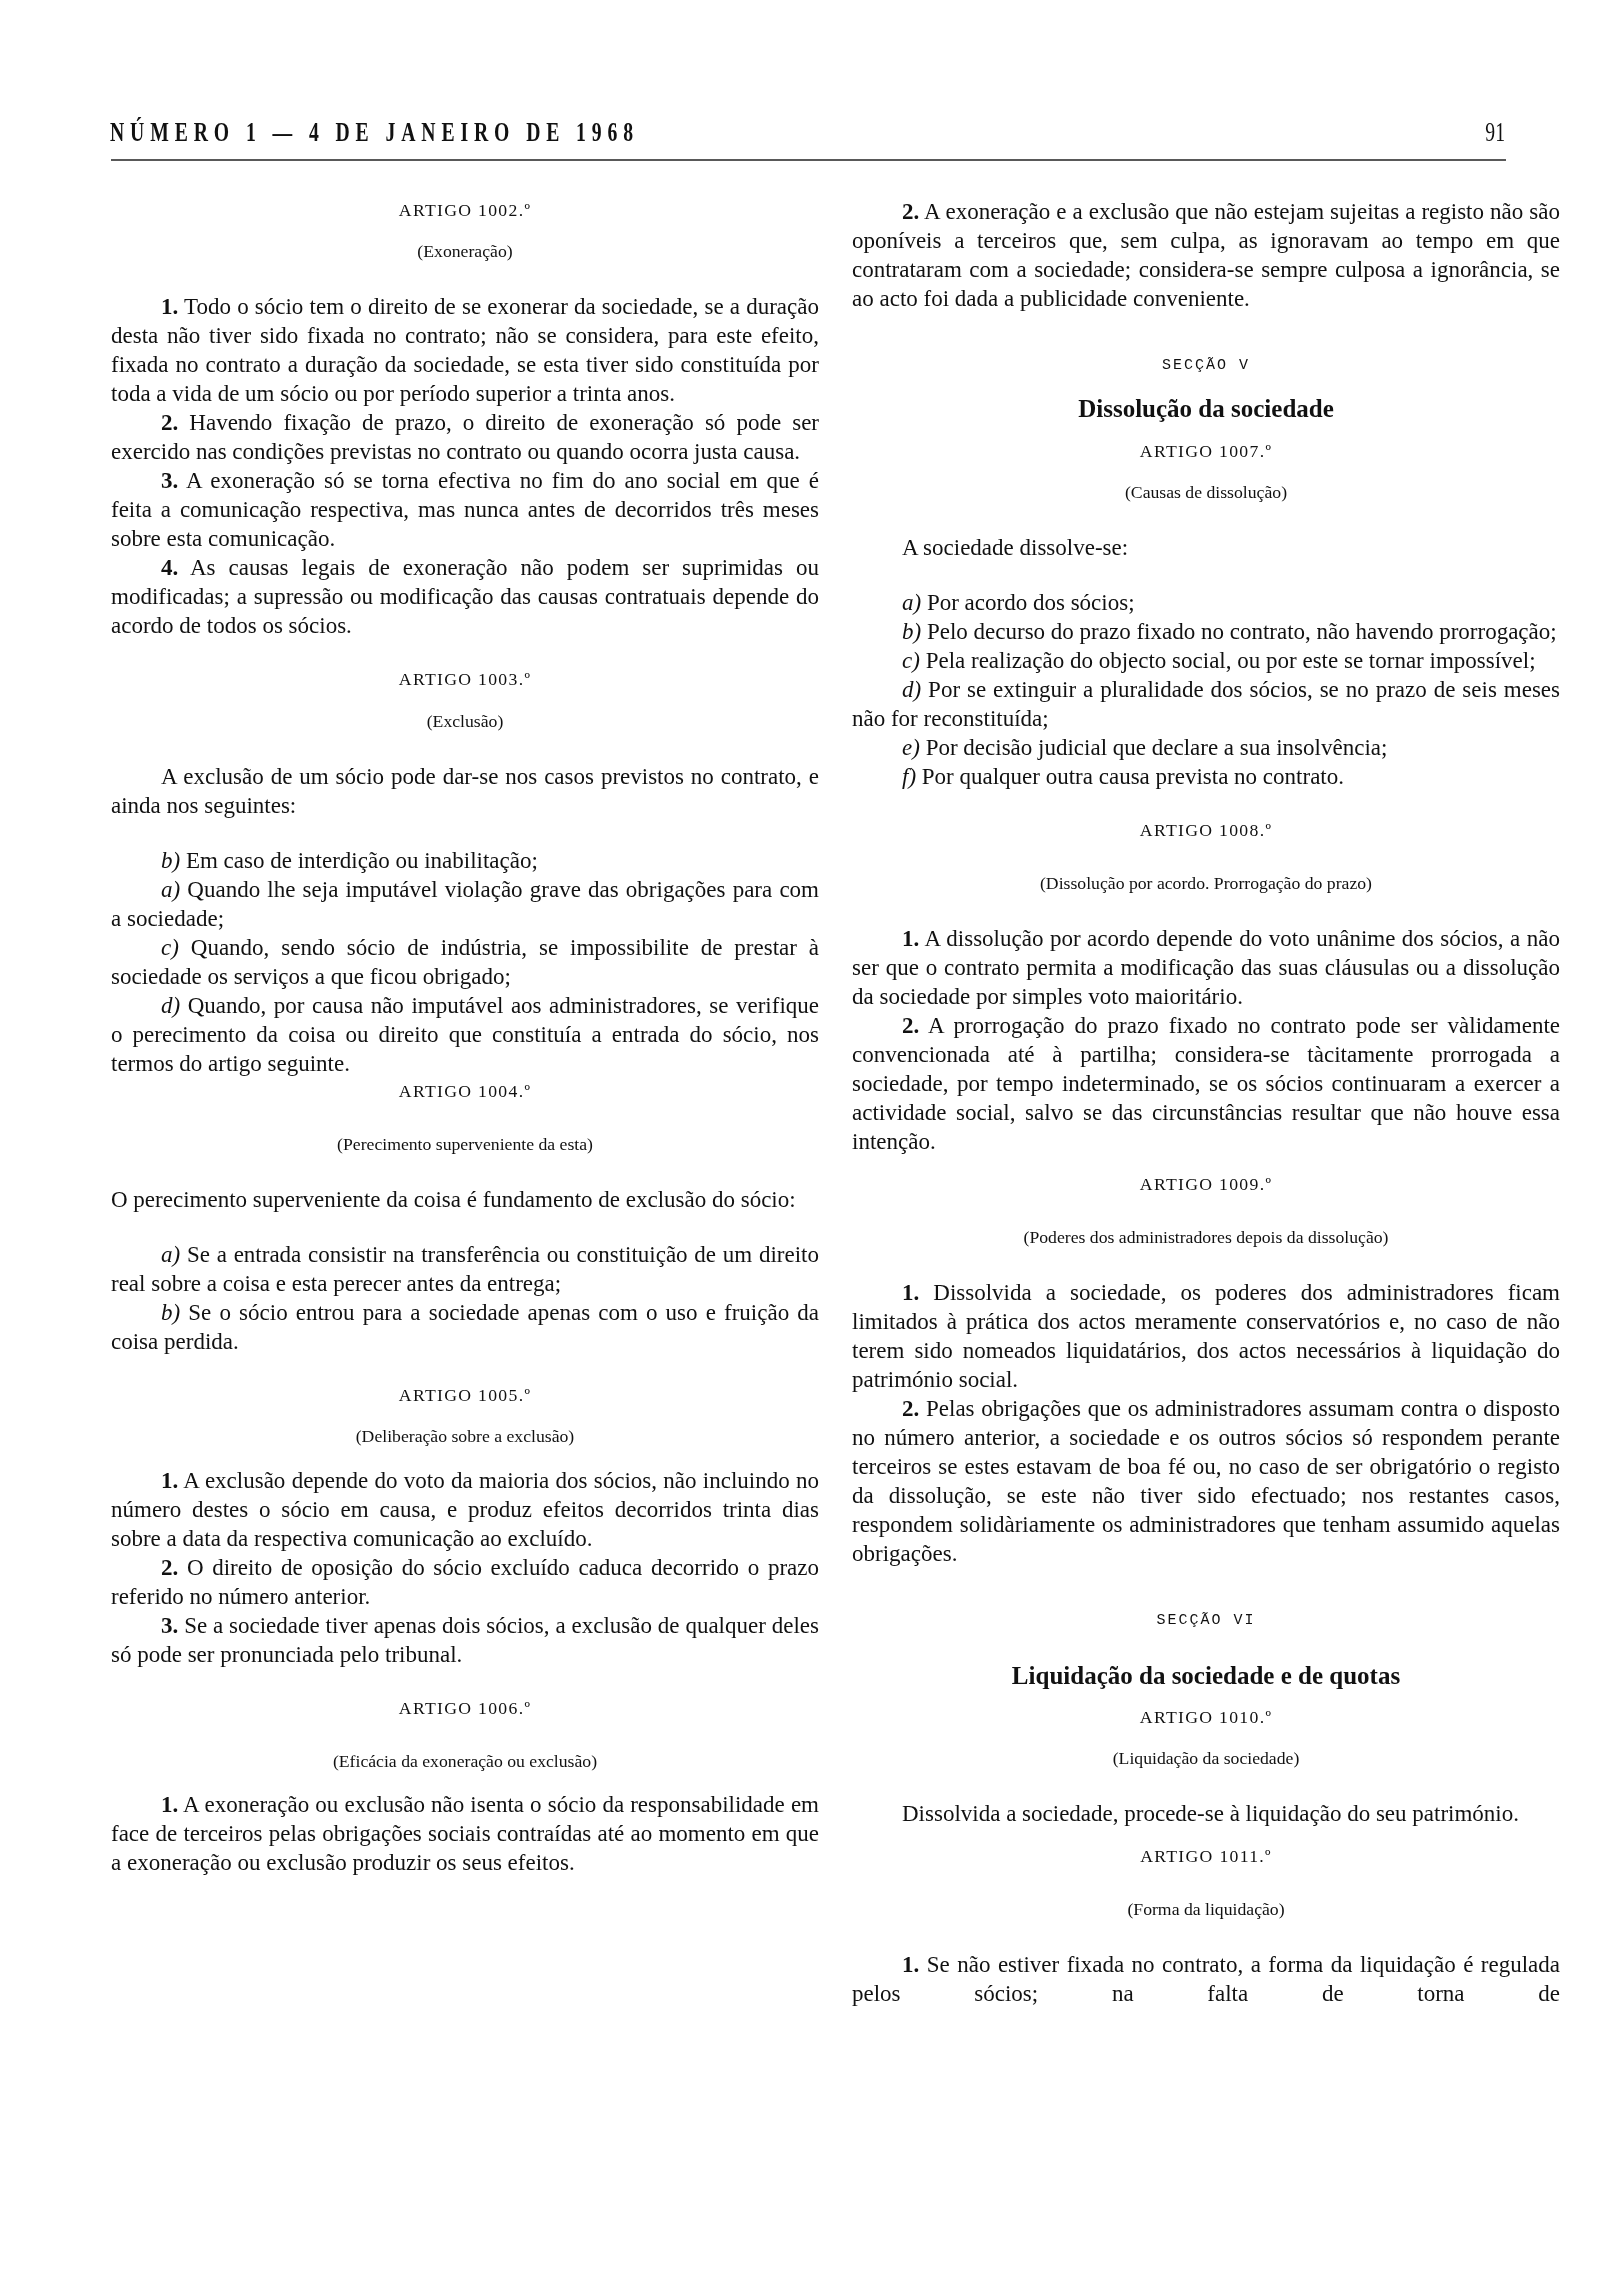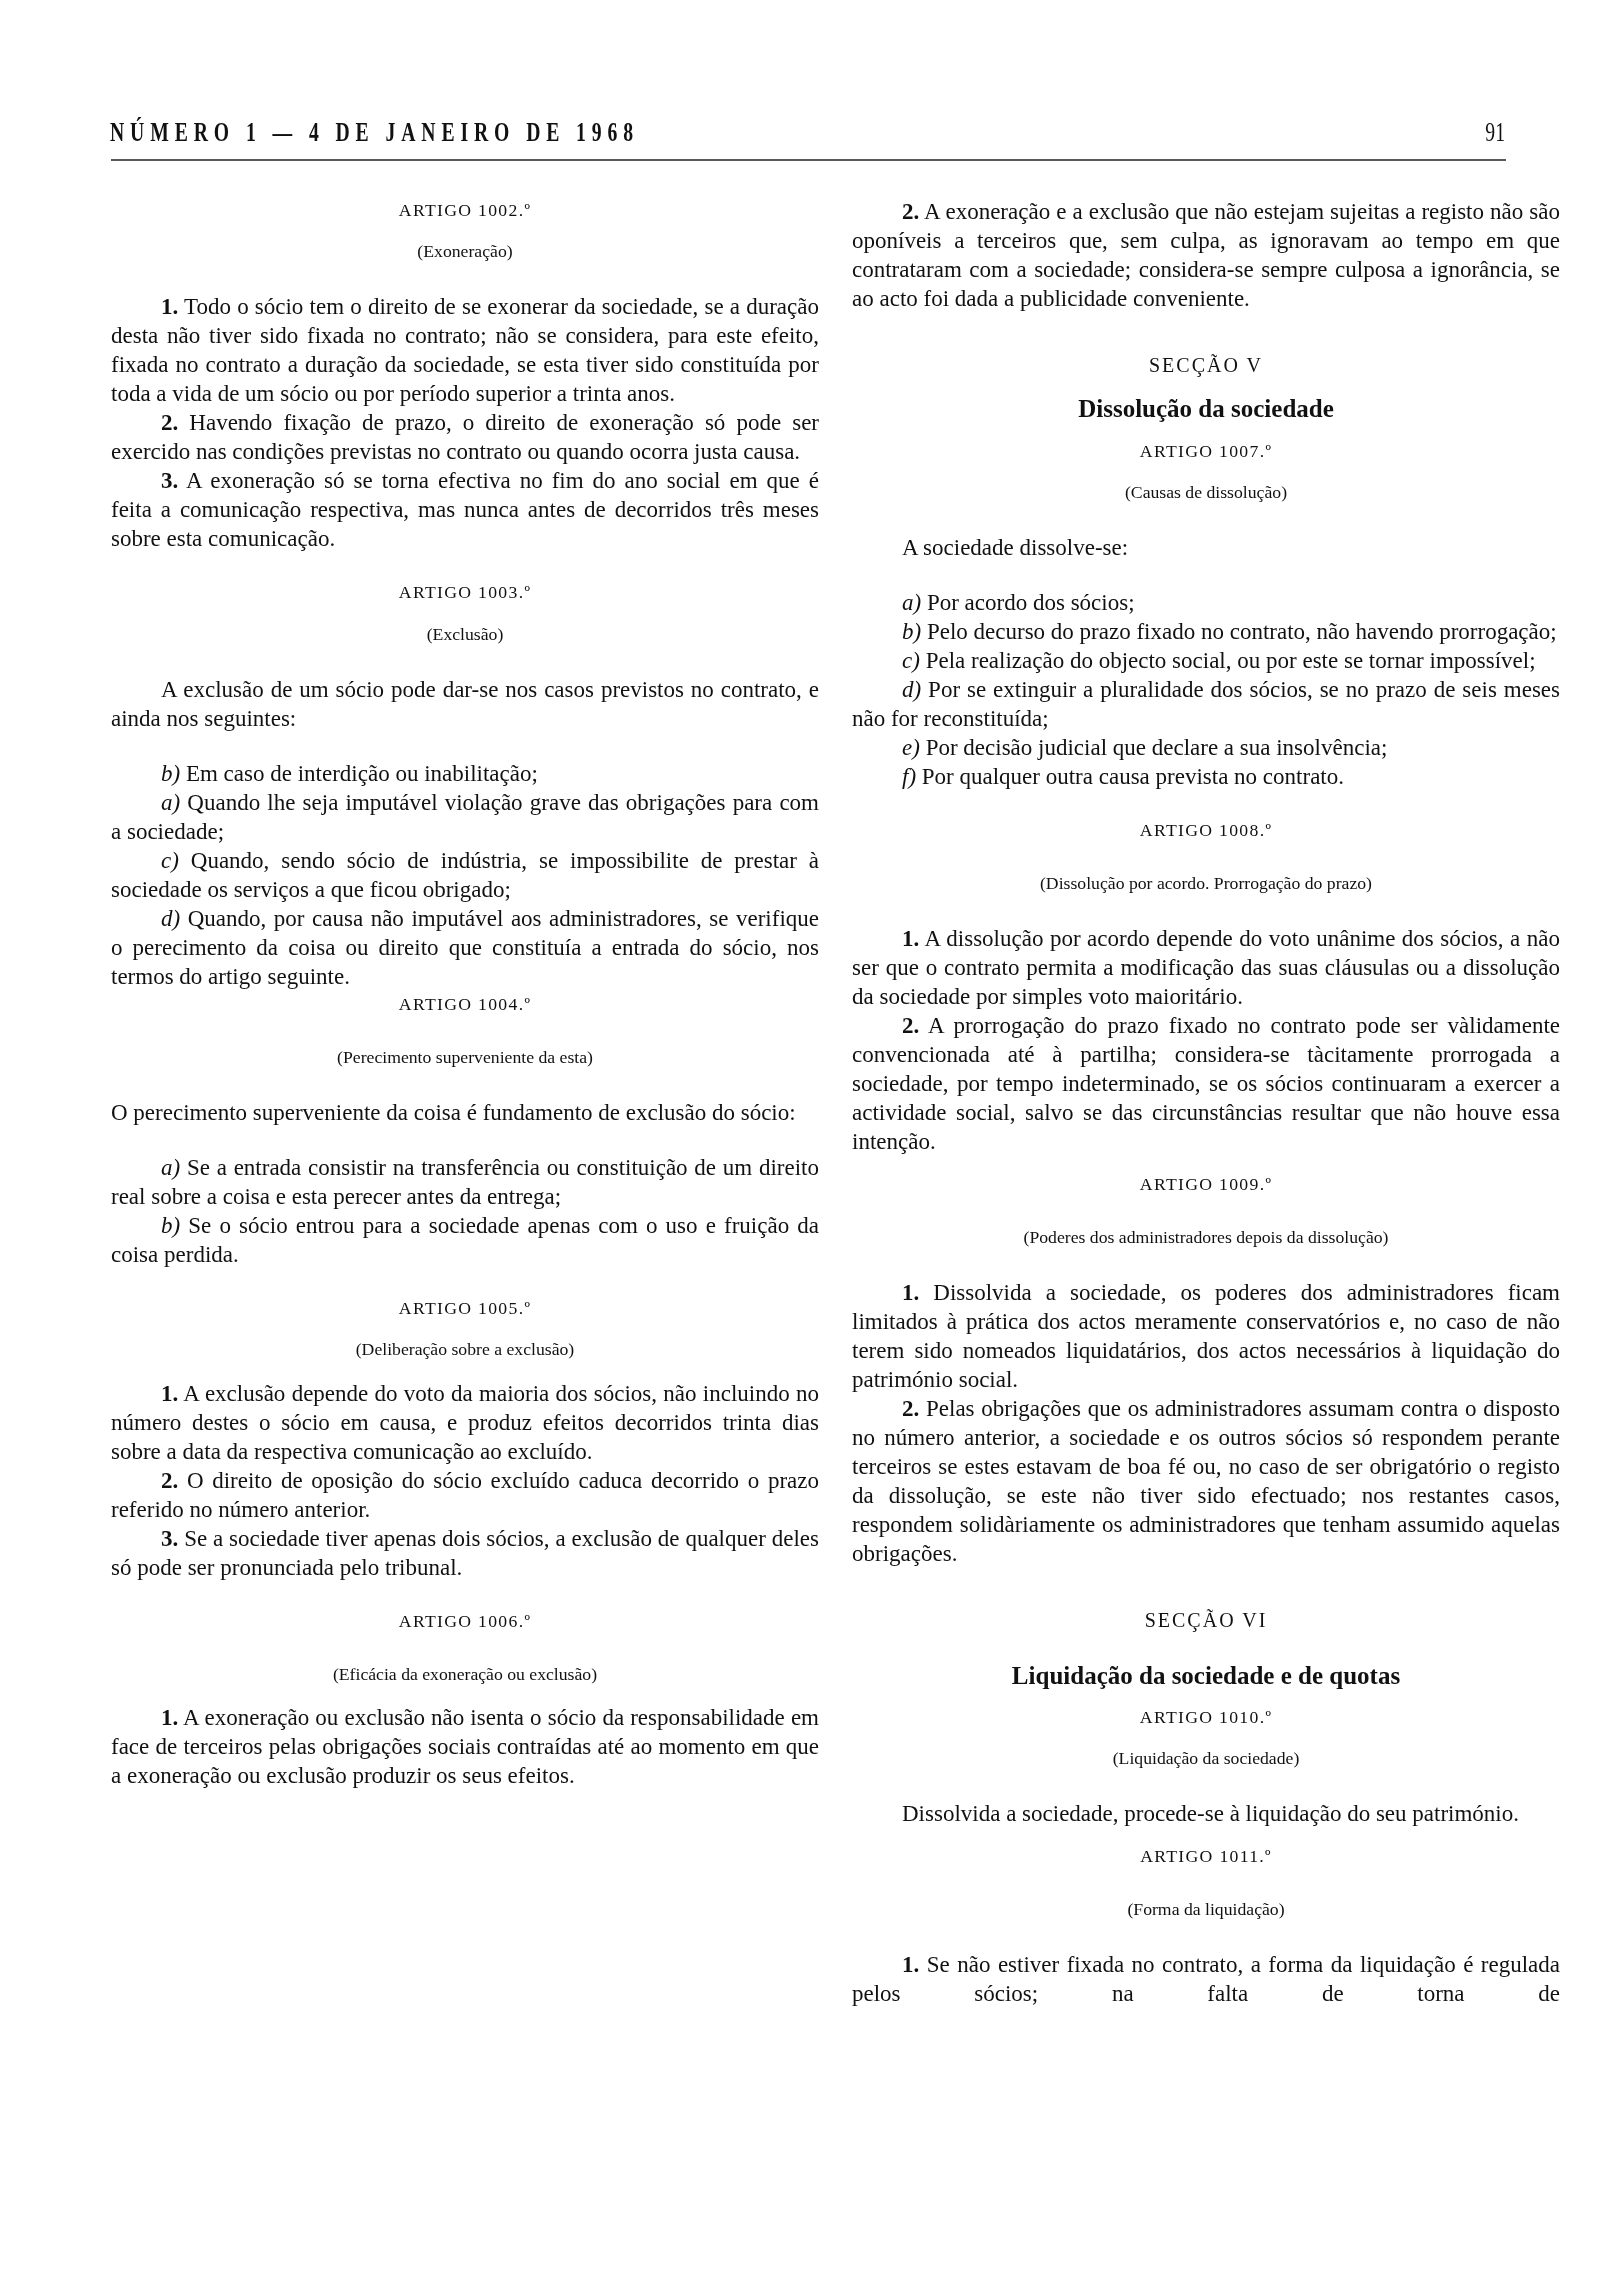--- a/index.html
+++ b/index.html
@@ -29,21 +29,21 @@
   .col-left { left: 111px; }
   .col-right { left: 852px; }
   .art {
     text-align: center; font-size: 17.7px; letter-spacing: 1.3px; margin: 0;
     line-height: 26px;
   }
   .rubric {
     text-align: center; font-size: 17.7px; font-weight: normal; margin: 0;
   }
   .section {
-    text-align: center; font-size: 20px; letter-spacing: 2px; margin: 0;
+    text-align: center; font-size: 15px; letter-spacing: 2px; margin: 0; font-family: Liberation Mono, monospace;
   }
   .section-title {
     text-align: center; font-size: 25px; font-weight: bold; margin: 0;
   }
   p { margin: 0; }
   .para { text-indent: 50px; }
   .num { font-weight: bold; }
   .al { font-style: italic; }
   .gap-s { height: 14.4px; }
   .gap-m { height: 26px; }
@@ -61,20 +61,21 @@
 <div class="col col-left">
 
   <div>
     <p class="art">ARTIGO 1002.º</p>
     <div class="gap-s"></div>
     <p class="rubric">(Exoneração)</p>
     <div class="gap-m"></div>
     <p class="para"><span class="num">1.</span> <span>Todo o sócio tem o direito de se exonerar da sociedade, se a duração desta não tiver sido fixada no contrato; não se considera, para este efeito, fixada no contrato a duração da sociedade, se esta tiver sido constituída por toda a vida de um sócio ou por período superior a trinta anos.</span></p>
     <p class="para"><span class="num">2.</span> <span>Havendo fixação de prazo, o direito de exoneração só pode ser exercido nas condições previstas no contrato ou quando ocorra justa causa.</span></p>
     <p class="para"><span class="num">3.</span> <span>A exoneração só se torna efectiva no fim do ano social em que é feita a comunicação respectiva, mas nunca antes de decorridos três meses sobre esta comunicação.</span></p>
+    <p class="para"><span class="num">4.</span> <span>As causas legais de exoneração não podem ser suprimidas ou modificadas; a supressão ou modificação das causas contratuais depende do acordo de todos os sócios.</span></p>
   </div>
 
   <div class="gap-m"></div>
   <div>
     <p class="art">ARTIGO 1003.º</p>
     <div class="gap-s"></div>
     <p class="rubric">(Exclusão)</p>
     <div class="gap-m"></div>
     <p class="para">A exclusão de um sócio pode dar-se nos casos previstos no contrato, e ainda nos seguintes:</p>
     <div class="gap-m"></div>

